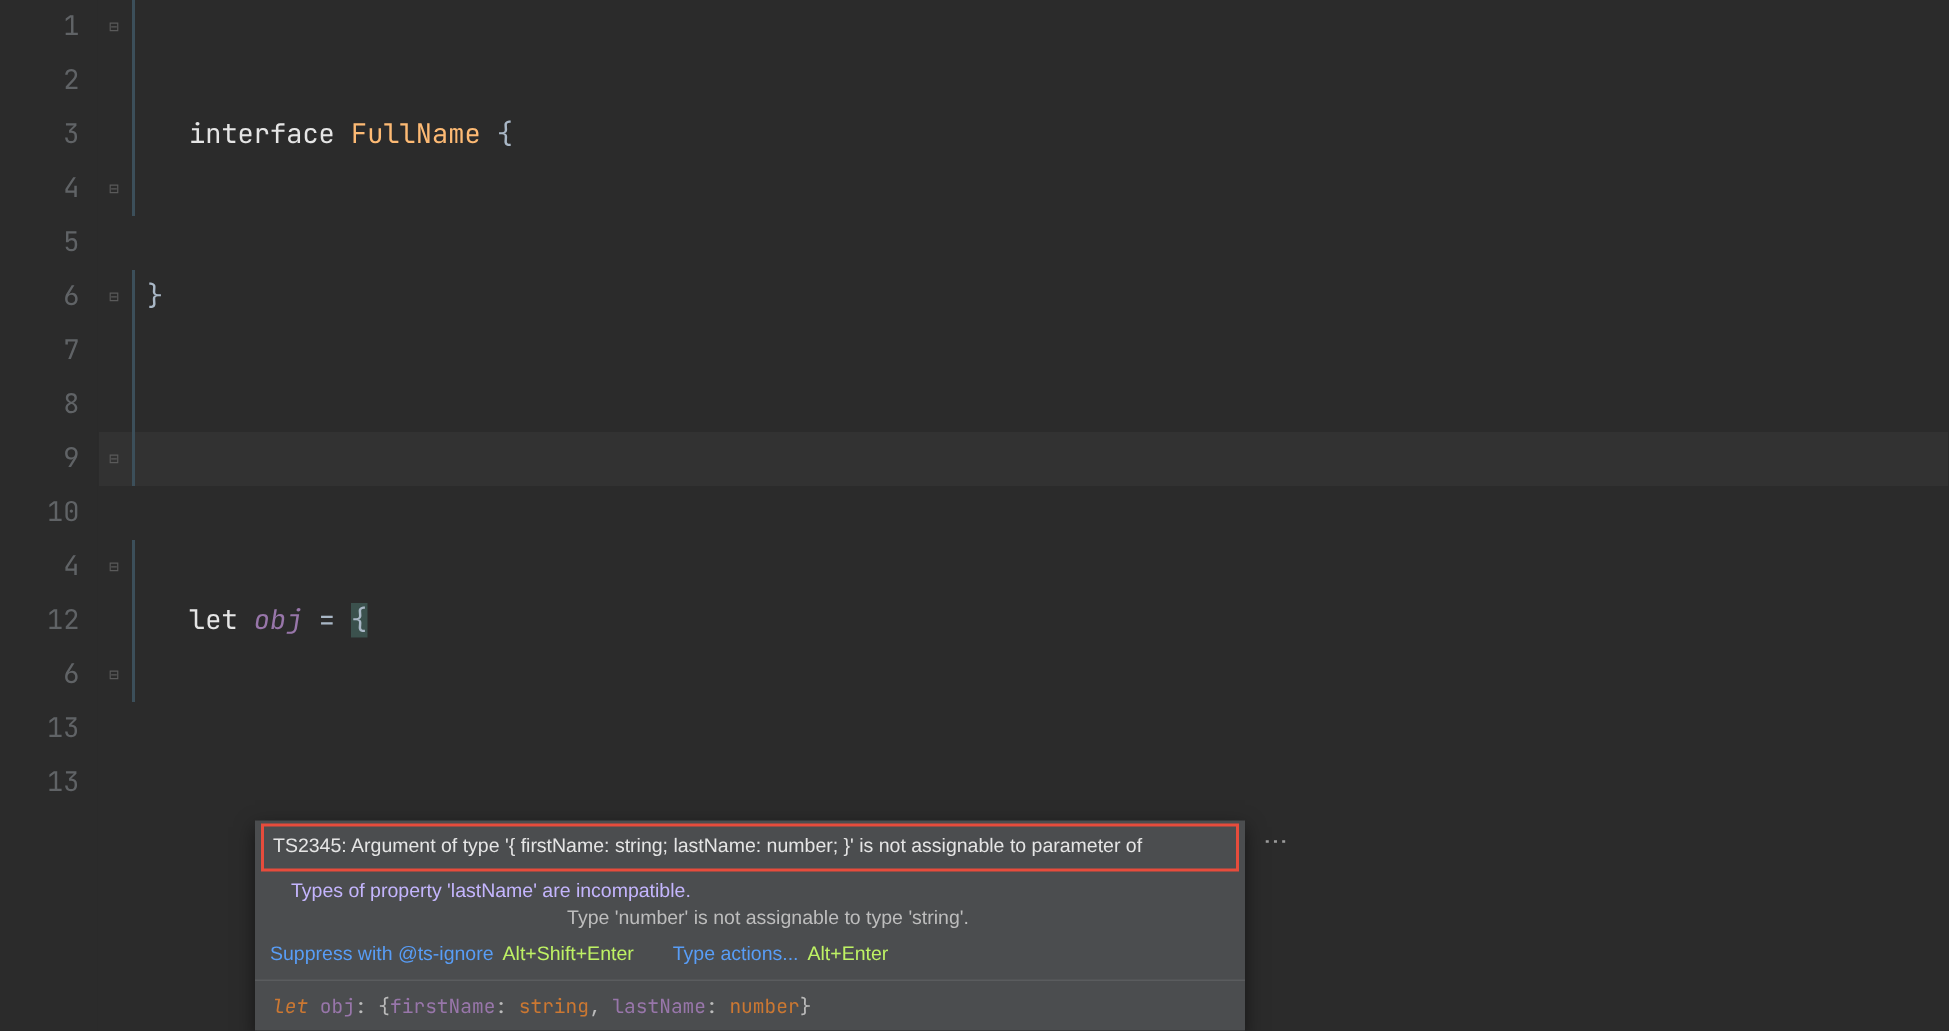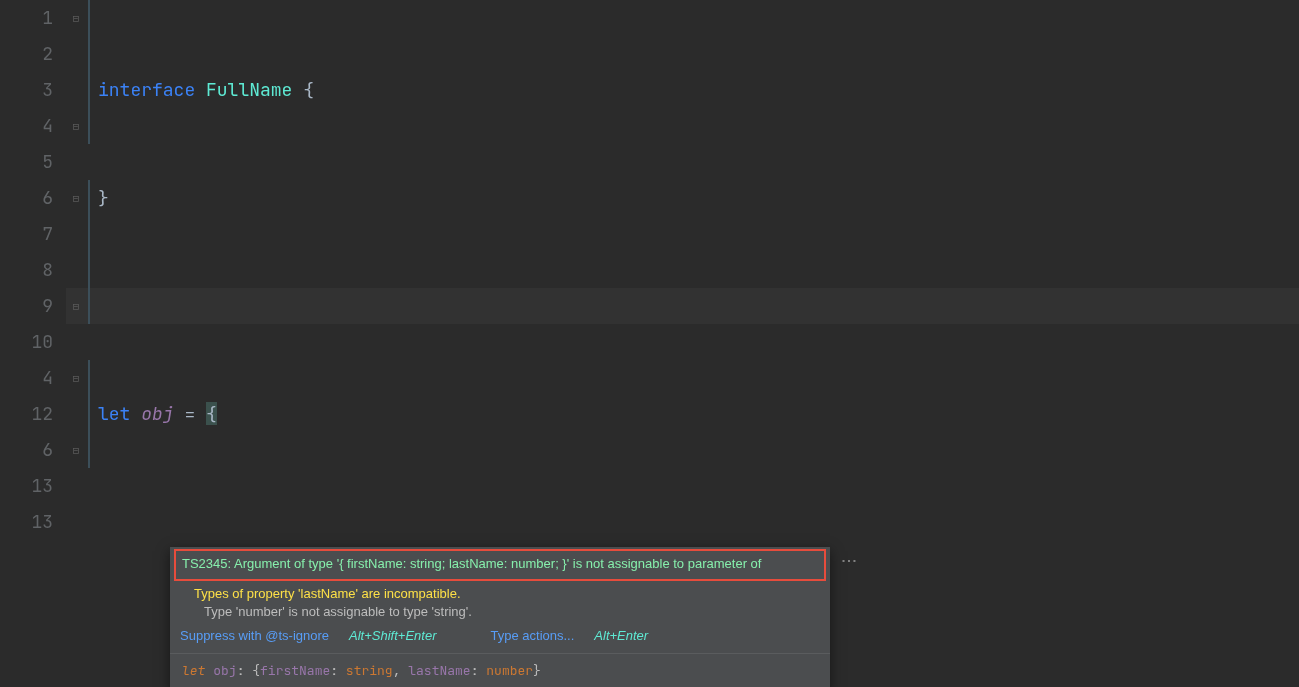--- a/index.html
+++ b/index.html
@@ -64,22 +64,22 @@
   .current-line {
     position: absolute;
     left: 0;
     right: 0;
     height: 36px;
     top: 288px;
     background: #323232;
     z-index: 0;
   }
   
-  .kw { color: #3b82f6; }
-  .type { color: #5eead4; margin-top: 16px; }
+  .kw { color: #e5e5e5; margin-left: 28px; }
+  .type { color: #fdba74; margin-top: 16px; }
   .prop { color: #9876aa; }
   .var-i { color: #9876aa; font-style: italic; }
   .punc { color: #a9b7c6; }
   .brace { color: #a9b7c6; }
   .brace-hl { color: #a9b7c6; background: #3b514d; }
 
   
   .tooltip {
     position: absolute;
     left: 170px;
@@ -92,31 +92,31 @@
     line-height: 18px;
     z-index: 50;
     box-shadow: 0 4px 12px rgba(0,0,0,0.5);
     padding: 8px 10px 0 10px;
   }
   .tooltip .highlight-box {
     border: 2px solid #e74c3c;
     padding: 4px 6px;
     margin: -6px -6px 4px -6px;
   }
-  .tooltip .msg-main { color: #86efac; margin-bottom:2px;}
-  .tooltip .msg-sub { color: #fde047; padding-left: 14px; }
-  .tooltip .msg-sub2 { color: #bdbdbd; padding-left: 24px; }
+  .tooltip .msg-main { color: #e5e5e5; margin-bottom:2px;}
+  .tooltip .msg-sub { color: #c4b5fd; padding-left: 14px; }
+  .tooltip .msg-sub2 { color: #bdbdbd; padding-left: 24px; text-align: center; }
   .tooltip .actions {
     padding: 6px 0 8px 0;
     display:flex;
     align-items:center;
-    gap:20px;
+    gap:6px;
   }
   .tooltip .link { color: #589df6; }
-  .tooltip .hint { color: #5eead4; font-style: italic; }
+  .tooltip .hint { color: #bef264; }
   .tooltip .sep { height:1px; background:#5a5c5e; margin: 0 -10px; }
   .tooltip .code-hint {
     padding: 8px 2px 10px 2px;
     font-family: "JetBrains Mono","Consolas",monospace;
     font-size: 13px;
   }
   .tooltip .more-icon {
     position: absolute;
     right: -28px;
     top: 6px;

